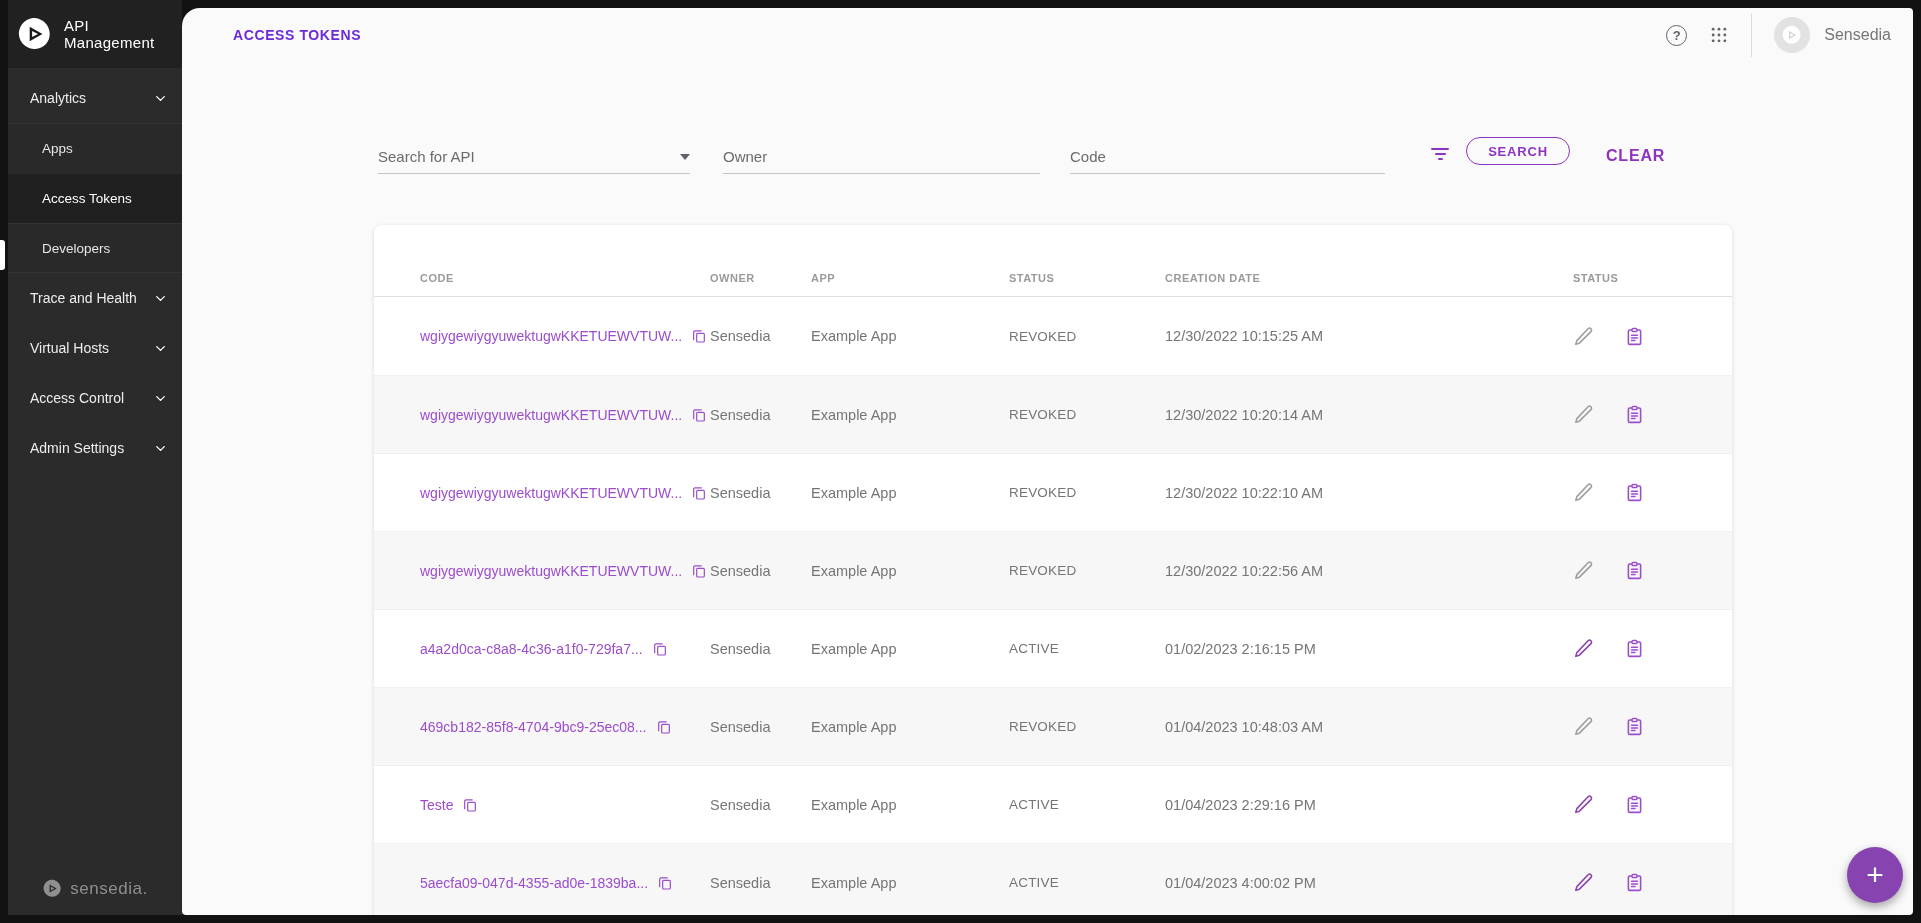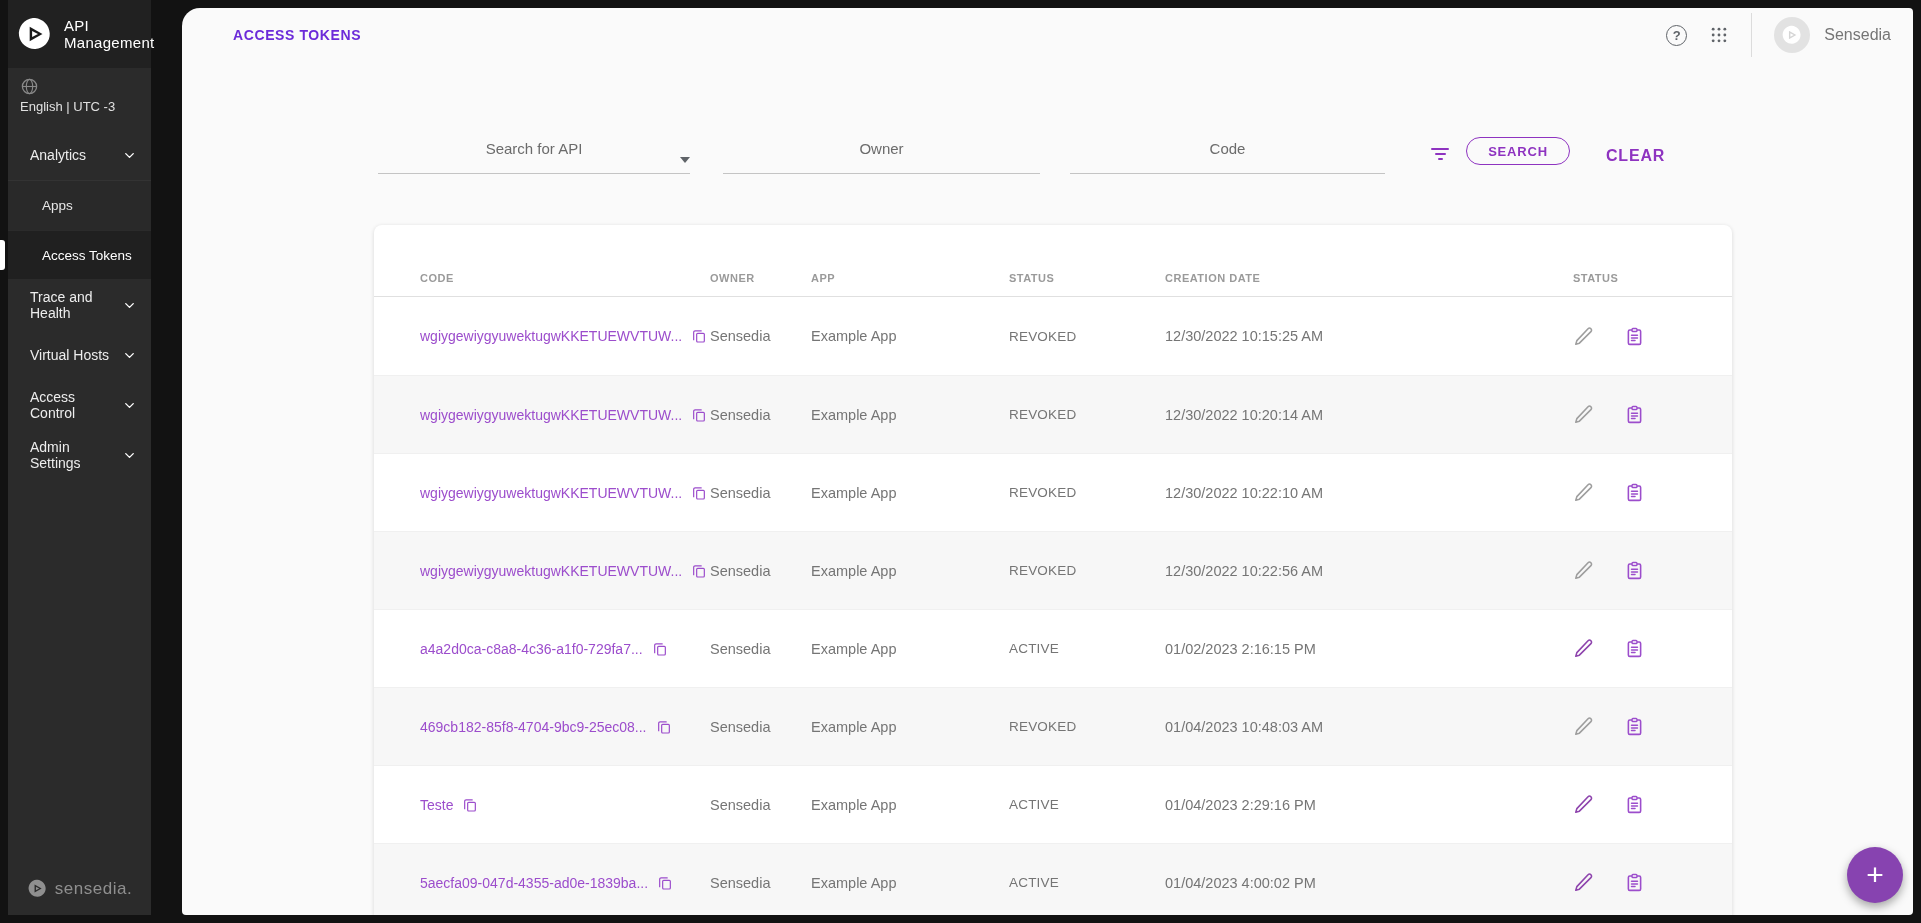--- a/index.html
+++ b/index.html
@@ -5,21 +5,21 @@
   :root{
     --title:#6C2BD9; --link:#9C4DCC; --btn:#8E33C0; --fab:#8743B0;
     --pencil-active:#8E44AD; --muted:#757575;
   }
   *{margin:0;padding:0;box-sizing:border-box;}
   html,body{width:1921px;height:923px;overflow:hidden;}
   body{font-family:"Liberation Sans","DejaVu Sans",sans-serif;background:#141414;position:relative;}
 
   
   .frame{position:absolute;inset:0;background:#121212;}
-  .sidebar{position:absolute;left:8px;top:0;bottom:8px;width:143px;background:#2B2B2B;}
+  .sidebar{position:absolute;left:8px;top:0;bottom:8px;width:174px;background:#2B2B2B;}
   .logo-block{height:68px;background:#212121;display:flex;align-items:center;gap:10px;padding:0 10px 0 8px;cursor:pointer;}
   .logo-block svg{width:38px;height:38px;flex:none;}
   .logo-text{color:#fff;font-size:15px;font-weight:500;line-height:17px;letter-spacing:.3px;}
   .lang-block{height:57px;padding:9px 0 0 12px;color:#E0E0E0;font-size:13px;cursor:pointer;}
   .lang-block .globe{display:block;margin-bottom:3px;}
   .nav{padding-top:5px;}
   .nav-item{height:50px;display:flex;align-items:center;padding:0 14px 0 22px;color:#EDEDED;font-size:14px;cursor:pointer;}
   .nav-item .nav-label{flex:1;}
   .chev{width:15px;height:15px;color:#FFFFFF;}
   .chev.up{transform:rotate(180deg);}
@@ -38,21 +38,21 @@
   .help-btn{width:21px;height:21px;border:1.6px solid #5F6368;border-radius:50%;color:#5F6368;font-size:13px;font-weight:700;display:flex;align-items:center;justify-content:center;cursor:pointer;background:none;}
   .grid-btn{background:none;border:none;cursor:pointer;display:flex;}
   .v-divider{width:1px;height:44px;background:#DCDCDC;}
   .user-chip{display:flex;align-items:center;gap:14px;cursor:pointer;}
   .avatar{width:36px;height:36px;border-radius:50%;background:#E2E2E2;display:flex;align-items:center;justify-content:center;}
   .avatar svg{width:22px;height:22px;}
   .user-name{font-size:16px;color:#757575;}
 
   
   .filters{position:relative;height:110px;}
-  .field{position:absolute;top:78px;border-bottom:1px solid #C4C4C4;height:34px;display:flex;align-items:center;color:#6B6B6B;font-size:15px;cursor:text;flex-direction:column;}
+  .field{position:absolute;top:78px;border-bottom:1px solid #C4C4C4;height:34px;display:flex;align-items:center;color:#6B6B6B;font-size:15px;cursor:text;}
   .field.select{cursor:pointer;}
   .field .arrow{margin-left:auto;width:0;height:0;border-left:5px solid transparent;border-right:5px solid transparent;border-top:6px solid #5F6368;}
   .f-api{left:196px;width:312px;}
   .f-owner{left:541px;width:317px;}
   .f-code{left:888px;width:315px;}
   .filter-ic{position:absolute;left:1248px;top:86px;width:20px;height:16px;cursor:pointer;}
   .filter-ic i{display:block;background:var(--btn);height:2px;border-radius:1px;margin:0 auto 3px;}
   .filter-ic i:nth-child(1){width:18px;}
   .filter-ic i:nth-child(2){width:11px;}
   .filter-ic i:nth-child(3){width:5px;}
@@ -90,47 +90,42 @@
         <path fill="#FFFFFF" d="M16 2.6c6.9.9 12 5.9 12.4 12.7.4 7-5.1 13-12.1 13.3C9.6 28.9 3.8 24.3 2.6 17.7 1.3 10.5 7 3.3 14.2 2.6c.6-.1 1.2-.1 1.8 0z"></path>
         <path fill="#1A1A1A" d="M11.5 9.8 22.3 16l-10.8 6.2z"></path>
         <path fill="#FFFFFF" d="M13.6 13.4 18.5 16l-4.9 2.6z"></path>
       </svg>
       <div class="logo-text">
         <div>API</div>
         <div>Management</div>
       </div>
     </div>
 
-    <div class="lang-block">
-      <svg class="globe" width="19" height="19" viewBox="0 0 24 24">
-        <circle cx="12" cy="12" r="9" fill="none" stroke="#8A8A8A" stroke-width="1.6"></circle>
-        <ellipse cx="12" cy="12" rx="4" ry="9" fill="none" stroke="#8A8A8A" stroke-width="1.4"></ellipse>
-        <path d="M3.4 12h17.2" stroke="#8A8A8A" stroke-width="1.4"></path>
-      </svg>
-      <div>English | UTC -3</div>
-    </div>
 
     <nav class="nav" id="nav">
   <div class="nav-item">
     <span class="nav-label">Analytics</span>
     <svg class="chev" viewBox="0 0 24 24">
       <path d="M6 9l6 6 6-6" fill="none" stroke="currentColor" stroke-width="2.2" stroke-linecap="round" stroke-linejoin="round"></path>
     </svg>
   </div>
 
 
 <div class="sub-group">
   <div class="subnav-item">
     <span class="nav-label">Apps</span>
   </div>
 
   <div class="subnav-item selected">
     <span class="nav-label">Access Tokens</span>
   </div>
 
+  <div class="subnav-item">
+    <span class="nav-label">Developers</span>
+  </div>
 </div>
   <div class="nav-item">
     <span class="nav-label">Trace and Health</span>
     <svg class="chev" viewBox="0 0 24 24">
       <path d="M6 9l6 6 6-6" fill="none" stroke="currentColor" stroke-width="2.2" stroke-linecap="round" stroke-linejoin="round"></path>
     </svg>
   </div>
 
   <div class="nav-item">
     <span class="nav-label">Virtual Hosts</span>

